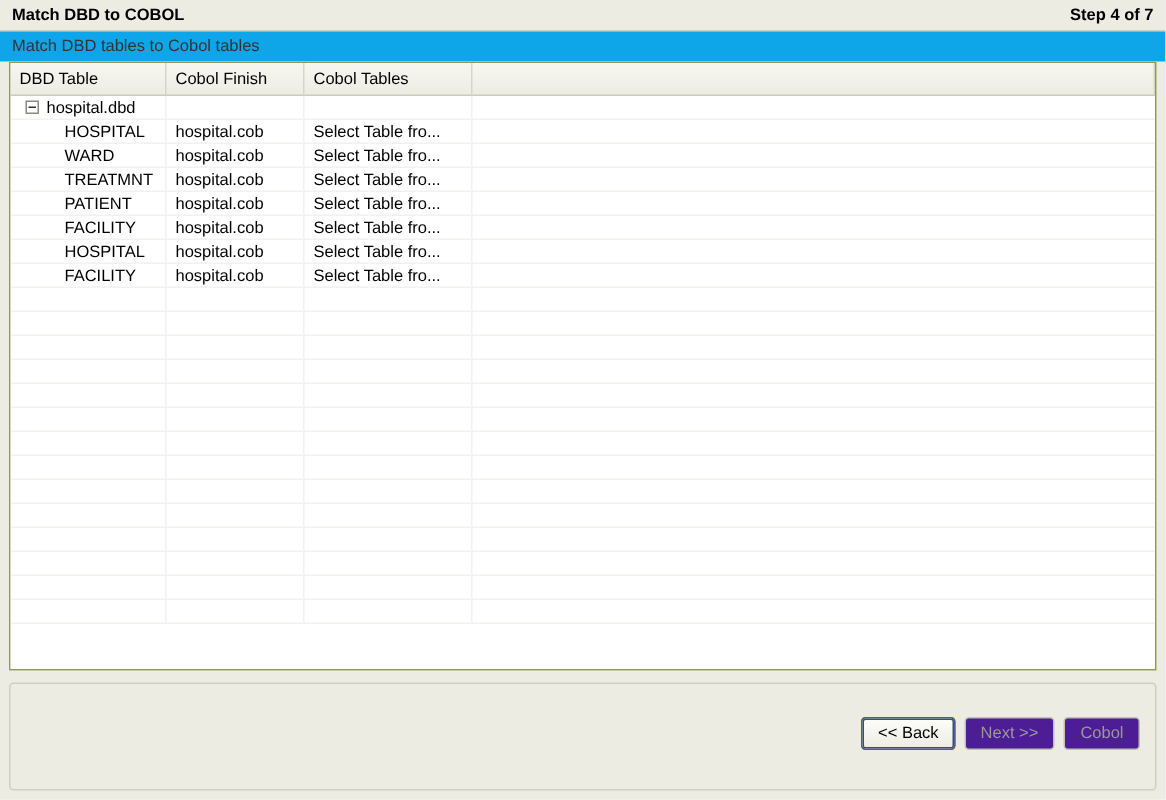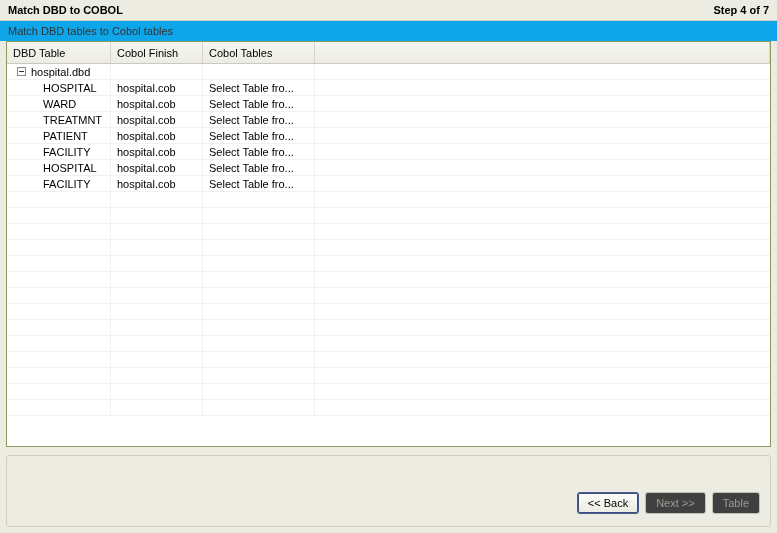--- a/index.html
+++ b/index.html
@@ -111,40 +111,40 @@
     margin: 2px 6px 6px 6px;
     border: 1px solid #cfcfc3;
     background: #ecece3;
     height: 72px;
     position: relative;
     border-radius: 3px;
   }
   .buttons {
     position: absolute;
     right: 10px;
-    bottom: 12px;
+    bottom: 26px;
     display: flex;
     gap: 6px;
   }
   .btn {
     height: 22px;
     padding: 0 10px;
     border: 1px solid #7a7a70;
     border-radius: 3px;
     background: linear-gradient(#fdfdfb, #ecece3);
     font-family: inherit;
     font-size: 11px;
     color: #000;
     cursor: pointer;
   }
   .btn[disabled] {
     color: #9a9a90;
     border-color: #c0c0b6;
     cursor: default;
-    background: #404040;
+    background: #4c1d95;
   }
   .btn.focus {
     outline: 1px solid #4b5e8f;
     outline-offset: -1px;
     box-shadow: 0 0 0 1px #3a4d7b inset;
   }
 </style>
 </head>
 <body>
 
@@ -351,17 +351,17 @@
           <div class="cell col-ctab"></div>
           <div class="cell last"></div>
         </div>
       </div>
   </div>
 
   <div class="footer-panel">
     <div class="buttons">
       <button class="btn focus">&lt;&lt; Back</button>
       <button class="btn" disabled="">Next &gt;&gt;</button>
-      <button class="btn" disabled="">Table</button>
+      <button class="btn" disabled="">Cobol</button>
     </div>
   </div>
 
 </div>
 
 </body></html>

